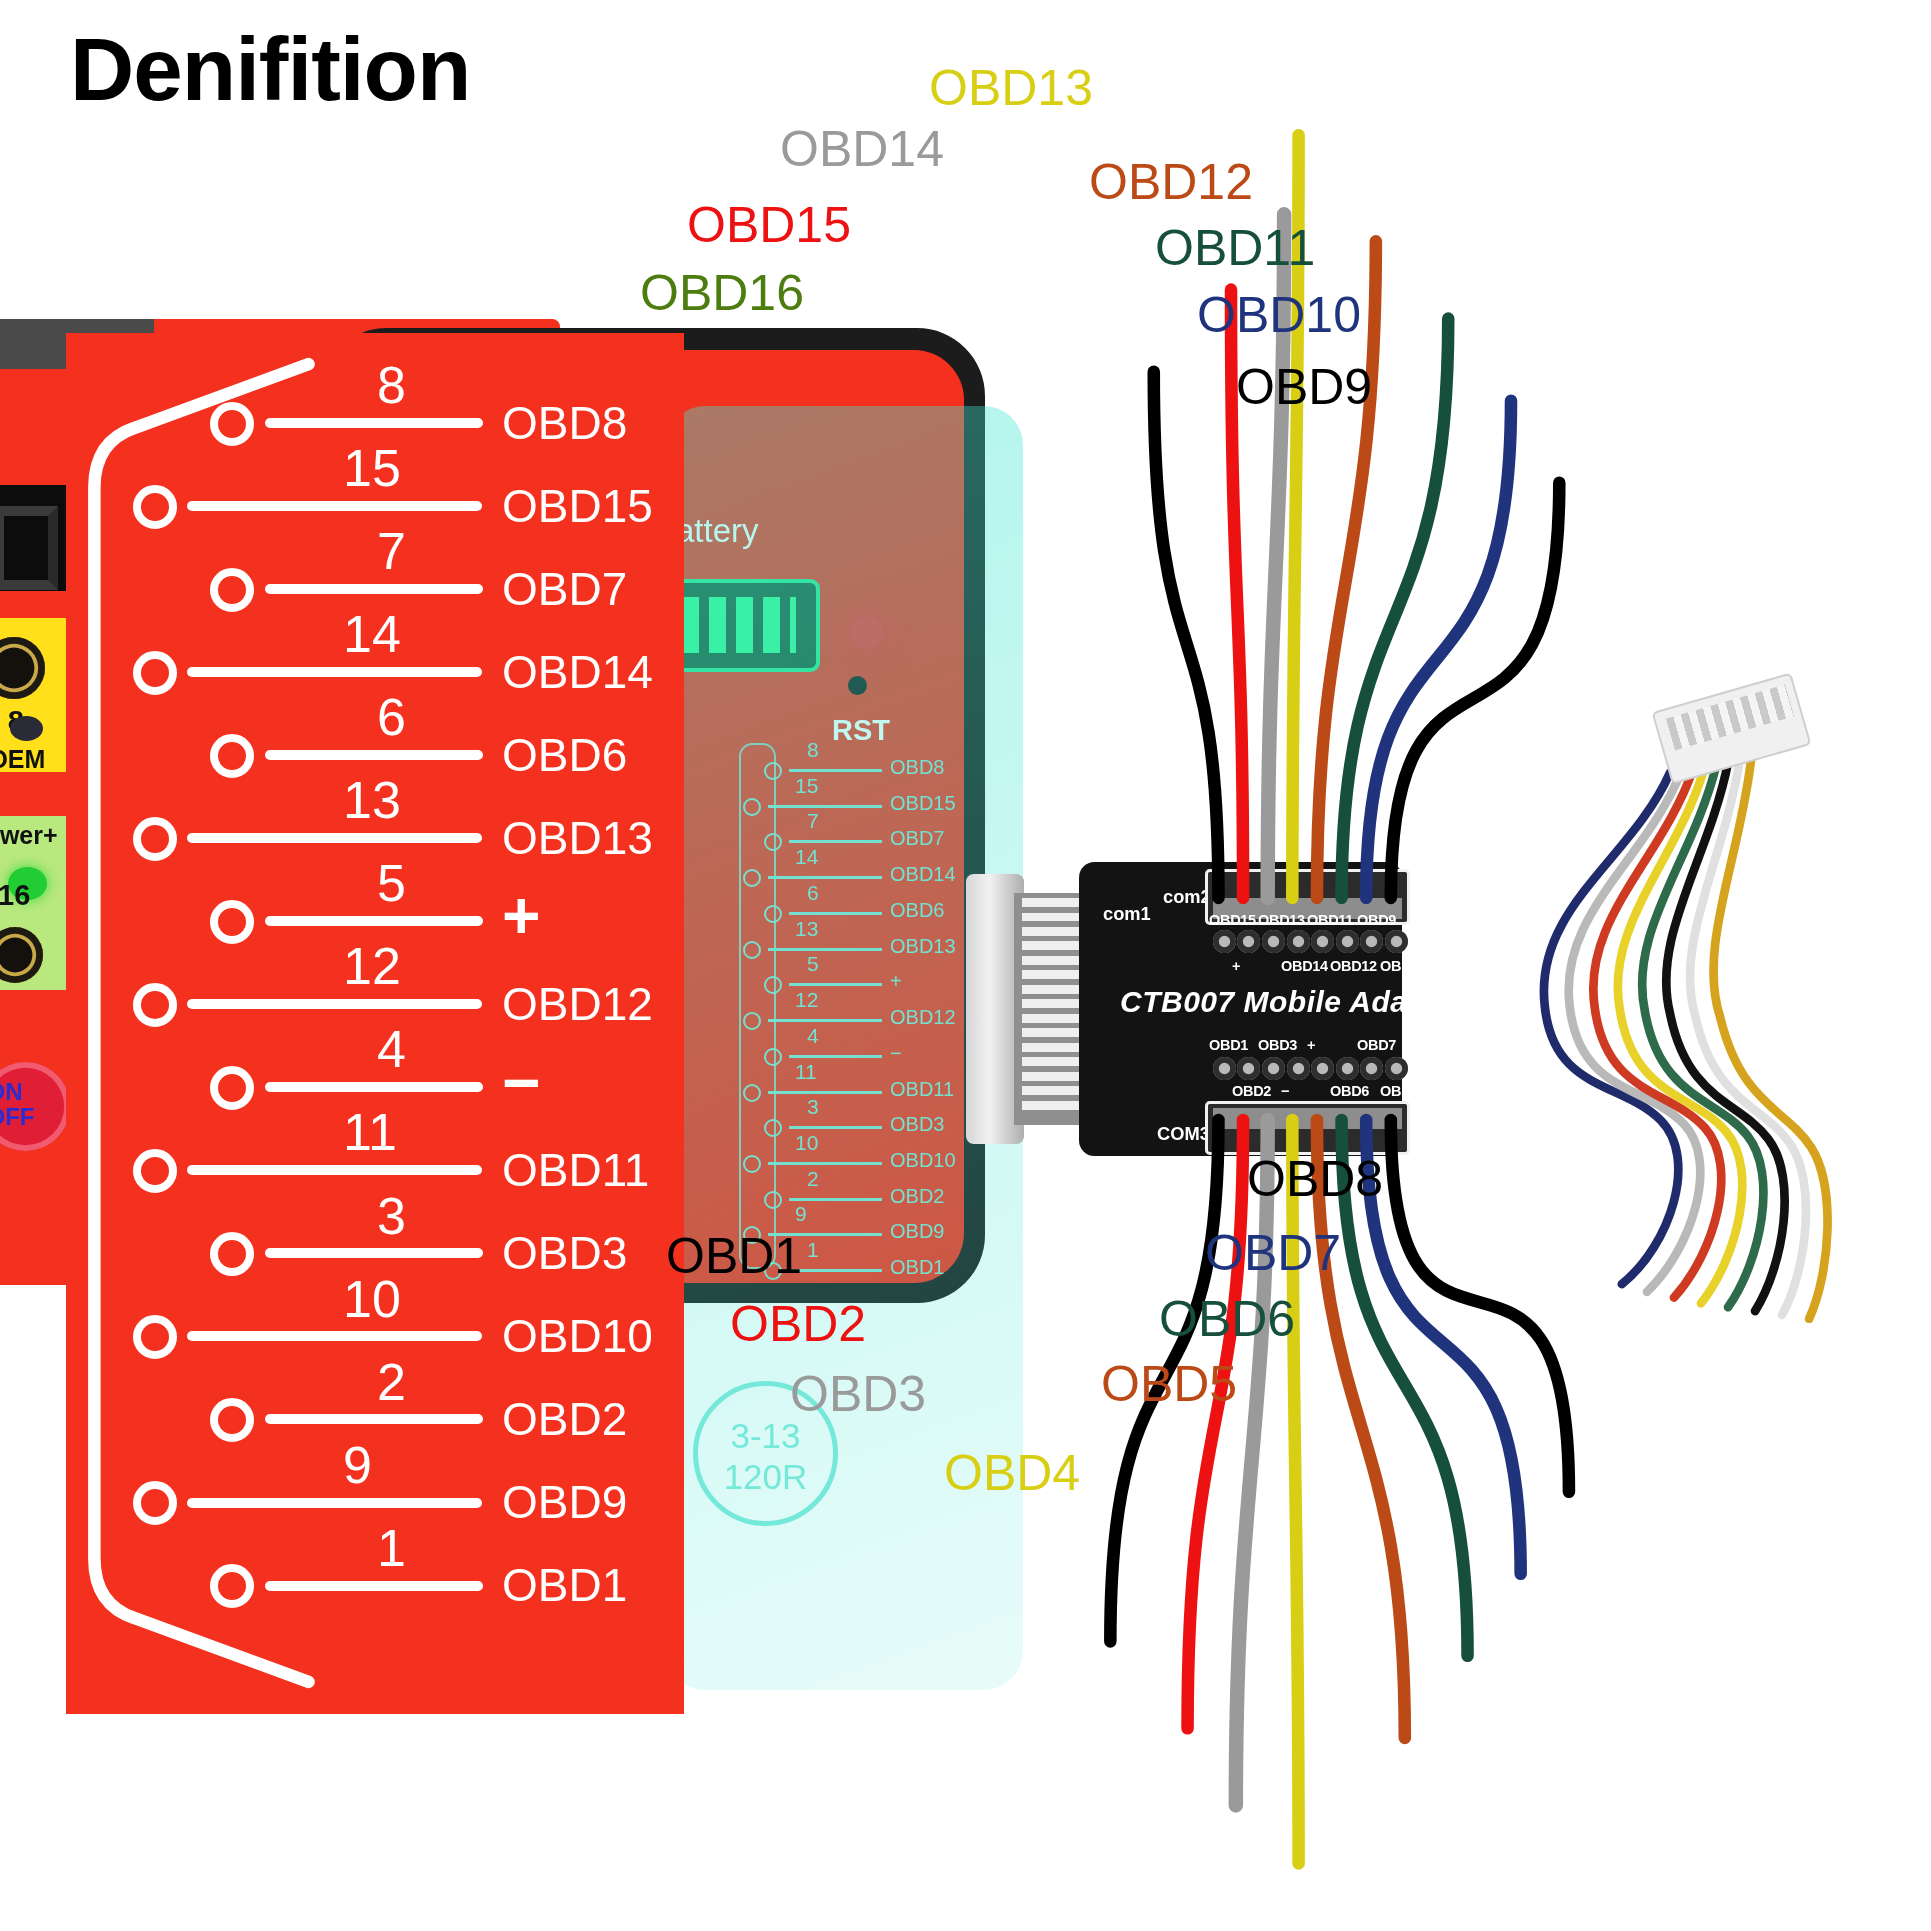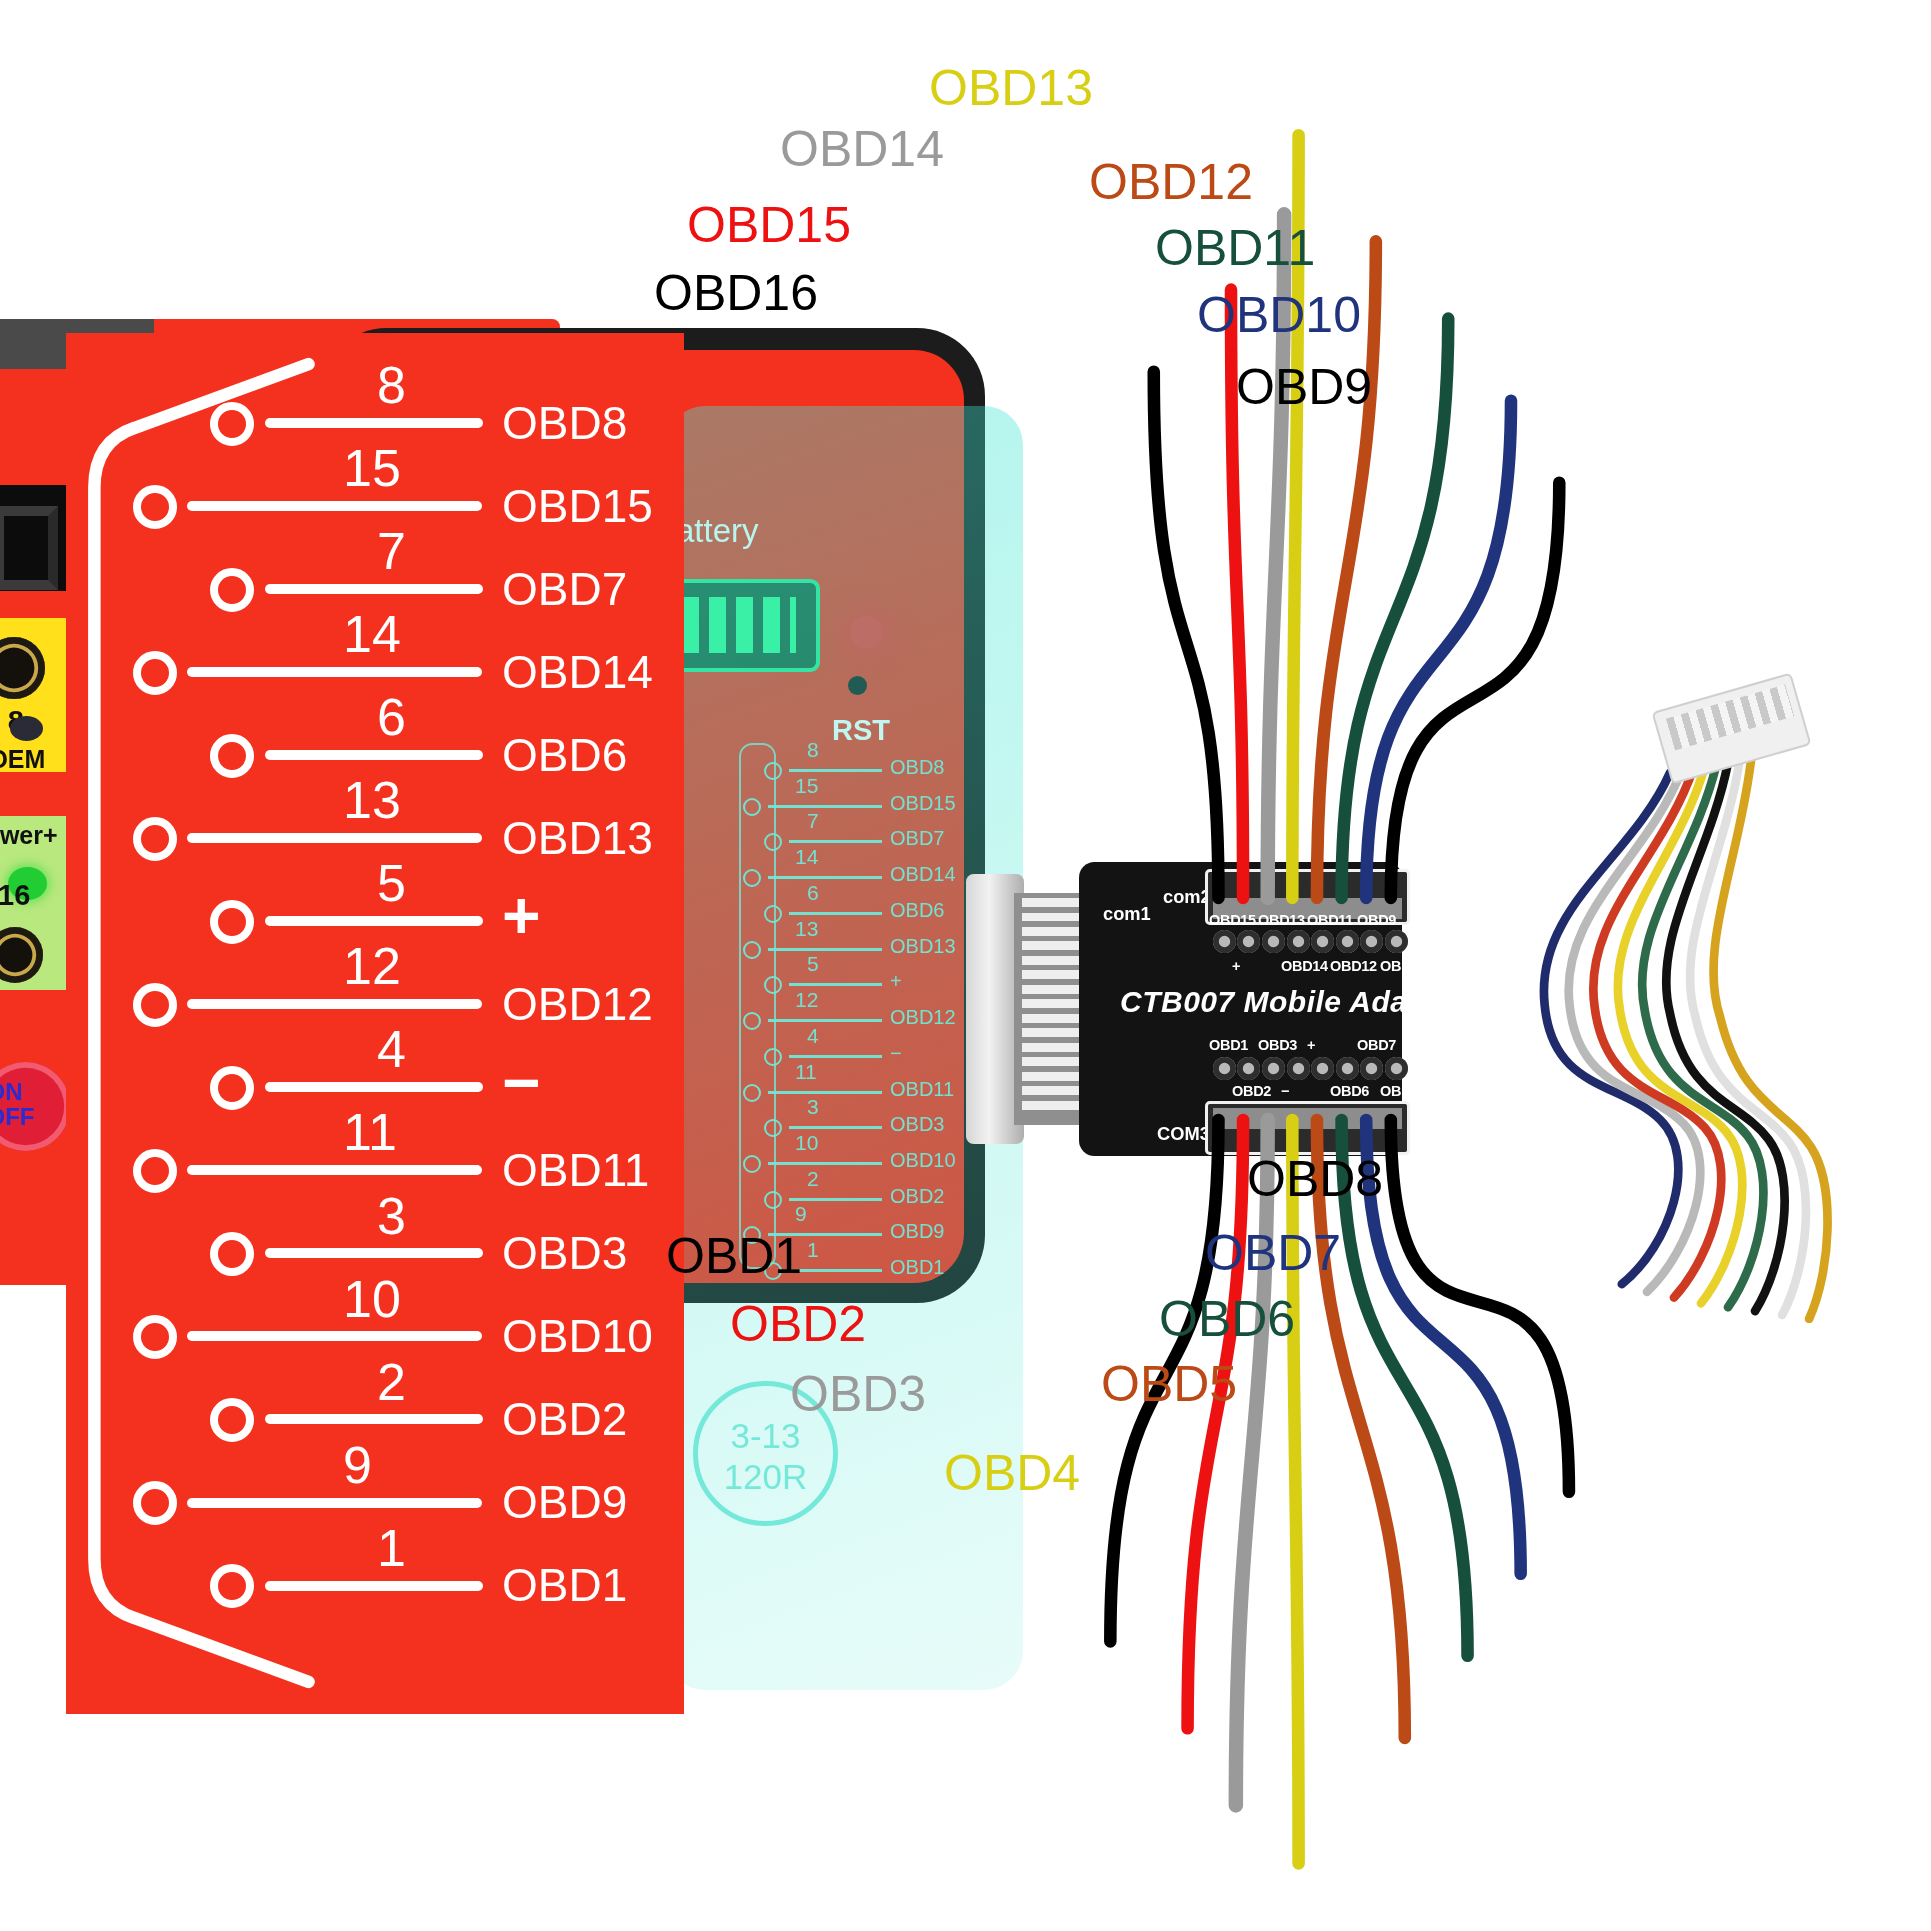--- a/index.html
+++ b/index.html
@@ -126,20 +126,21 @@
   .conn-slots{ position:absolute; left:1668px; top:701px; width:124px; height:33px;
     background:repeating-linear-gradient(90deg,#c9c9c9 0 7.7px,#f4f4f4 7.7px 15.4px);
     transform:rotate(-16deg); }
 </style>
 </head>
 <body>
 
 <div id="stage">
 
   <div id="title">
+    <span class="l2">Denifition</span>
   </div>
 
   <div class="tester"></div>
   <div class="tester-dark-top"></div>
   <div class="seg"></div>
   <div class="yellowpad"></div>
   <div class="jack" style="left:-17.4px;top:637px;width:62px;height:62px;"></div>
   <div class="padtxt" style="left:7.7px;top:705px;">8</div>
   <div class="smalldot" style="left:9.7px;top:716px;width:33px;height:25px;"></div>
   <div class="padtxt" style="left:-11.6px;top:745px;font-size:25px;">OEM</div>
@@ -413,21 +414,21 @@
       <path d="M 1262 1160 C 1262 1490, 1150 1360, 1150 1700" stroke="#000000" stroke-width="13" fill="none" stroke-linecap="round"></path>
       <path d="M 1287.5 1160 C 1287.5 1490, 1230 1450, 1230 1790" stroke="#ee1111" stroke-width="13" fill="none" stroke-linecap="round"></path>
       <path d="M 1313 1160 C 1313 1490, 1280 1530, 1280 1870" stroke="#9a9a9a" stroke-width="15" fill="none" stroke-linecap="round"></path>
       <path d="M 1338.5 1160 C 1338.5 1490, 1345 1590, 1345 1930" stroke="#d8cf15" stroke-width="13" fill="none" stroke-linecap="round"></path>
       <path d="M 1364 1160 C 1364 1490, 1455 1460, 1455 1800" stroke="#bc4a17" stroke-width="13" fill="none" stroke-linecap="round"></path>
       <path d="M 1389.5 1160 C 1389.5 1490, 1520 1375, 1520 1715" stroke="#16503c" stroke-width="13" fill="none" stroke-linecap="round"></path>
       <path d="M 1415 1160 C 1415 1490, 1575 1290, 1575 1630" stroke="#20347e" stroke-width="13" fill="none" stroke-linecap="round"></path>
       <path d="M 1440.5 1160 C 1440.5 1490, 1625 1205, 1625 1545" stroke="#000000" stroke-width="13" fill="none" stroke-linecap="round"></path>
     </svg>
   <div id="wire-labels">
-      <div class="wlab" style="left: 654px; top: 268px; color: #000000;">OBD16</div>
+      <div class="wlab" style="left: 640px; top: 268px; color: #4d7c0f;">OBD16</div>
       <div class="wlab" style="left: 687px; top: 200px; color: rgb(238, 17, 17);">OBD15</div>
       <div class="wlab" style="left: 780px; top: 124px; color: rgb(154, 154, 154);">OBD14</div>
       <div class="wlab" style="left: 929px; top: 63px; color: rgb(216, 207, 21);">OBD13</div>
       <div class="wlab" style="left: 1089px; top: 157px; color: rgb(188, 74, 23);">OBD12</div>
       <div class="wlab" style="left: 1155px; top: 223px; color: rgb(22, 80, 60);">OBD11</div>
       <div class="wlab" style="left: 1197px; top: 290px; color: rgb(32, 52, 126);">OBD10</div>
       <div class="wlab" style="left: 1236px; top: 362px; color: rgb(0, 0, 0);">OBD9</div>
       <div class="wlab" style="left: 666px; top: 1231px; color: rgb(0, 0, 0);">OBD1</div>
       <div class="wlab" style="left: 730px; top: 1299px; color: rgb(238, 17, 17);">OBD2</div>
       <div class="wlab" style="left: 790px; top: 1369px; color: rgb(154, 154, 154);">OBD3</div>

